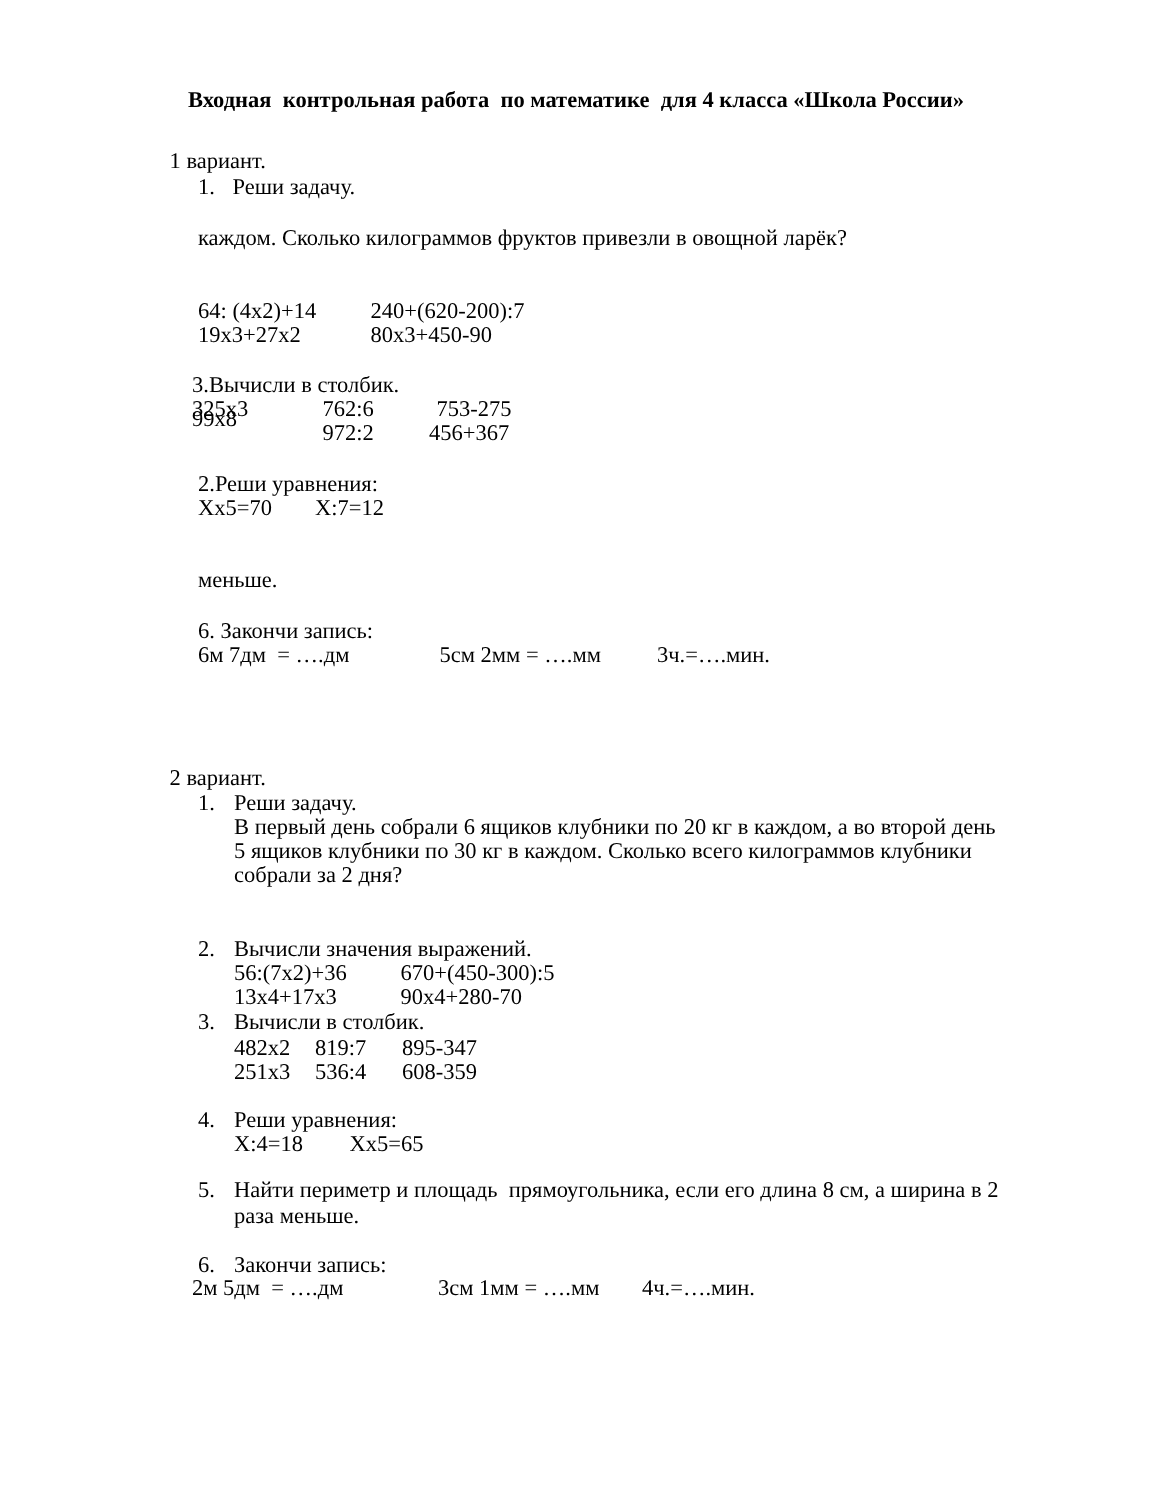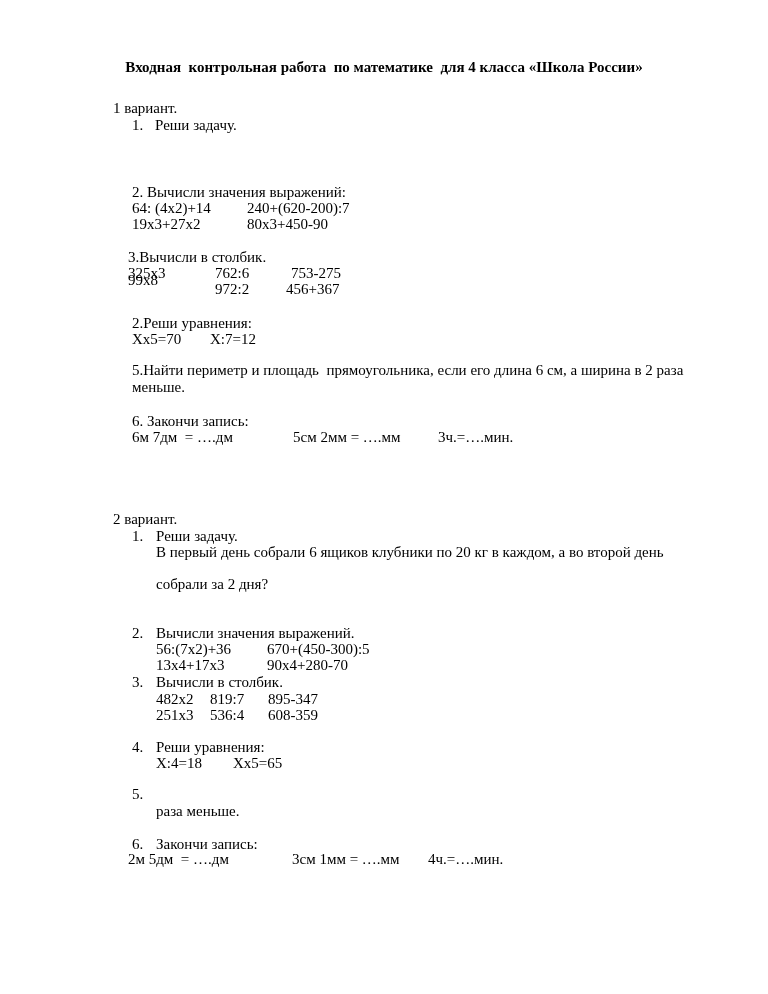--- a/index.html
+++ b/index.html
@@ -31,52 +31,52 @@
 <body>
 
 <div class="page">
 
   <div class="title">Входная  контрольная работа  по математике  для 4 класса «Школа России»</div>
 
   <div class="ln" style="left:113px;top:100px">1 вариант.</div>
 
   <div class="ln" style="left:132px;top:117px">1.</div>
   <div class="ln" style="left:155px;top:117px">Реши задачу.</div>
+  <div class="ln" style="left:132px;top:151px">каждом. Сколько килограммов фруктов привезли в овощной ларёк?</div>
 
-  <div class="ln" style="left:132px;top:184px">2. Вычисли значения выражений:</div>
   <div class="ln" style="left:132px;top:200px">64: (4x2)+14</div>
   <div class="ln" style="left:247px;top:200px">240+(620-200):7</div>
   <div class="ln" style="left:132px;top:216px">19x3+27x2</div>
   <div class="ln" style="left:247px;top:216px">80x3+450-90</div>
 
   <div class="ln" style="left:128px;top:249px">3.Вычисли в столбик.</div>
   <div class="ln" style="left:128px;top:265px">325x3</div>
   <div class="ln" style="left:215px;top:265px">762:6</div>
   <div class="ln" style="left:291px;top:265px">753-275</div>
   <div class="ln" style="left:128px;top:272px">99x8</div>
   <div class="ln" style="left:215px;top:281px">972:2</div>
   <div class="ln" style="left:286px;top:281px">456+367</div>
 
   <div class="ln" style="left:132px;top:315px">2.Реши уравнения:</div>
   <div class="ln" style="left:132px;top:331px">Хх5=70</div>
   <div class="ln" style="left:210px;top:331px">Х:7=12</div>
 
-  <div class="ln" style="left:132px;top:362px">5.Найти периметр и площадь  прямоугольника, если его длина 6 см, а ширина в 2 раза</div>
   <div class="ln" style="left:132px;top:379px">меньше.</div>
 
   <div class="ln" style="left:132px;top:413px">6. Закончи запись:</div>
   <div class="ln" style="left:132px;top:429px">6м 7дм  = ….дм</div>
   <div class="ln" style="left:293px;top:429px">5см 2мм = ….мм</div>
   <div class="ln" style="left:438px;top:429px">3ч.=….мин.</div>
 
   <div class="ln" style="left:113px;top:511px">2 вариант.</div>
 
   <div class="ln" style="left:132px;top:528px">1.</div>
   <div class="ln" style="left:156px;top:528px">Реши задачу.</div>
   <div class="ln" style="left:156px;top:544px">В первый день собрали 6 ящиков клубники по 20 кг в каждом, а во второй день</div>
+  <div class="ln" style="left:156px;top:560px">5 ящиков клубники по 30 кг в каждом. Сколько всего килограммов клубники</div>
   <div class="ln" style="left:156px;top:576px">собрали за 2 дня?</div>
 
   <div class="ln" style="left:132px;top:625px">2.</div>
   <div class="ln" style="left:156px;top:625px">Вычисли значения выражений.</div>
   <div class="ln" style="left:156px;top:641px">56:(7x2)+36</div>
   <div class="ln" style="left:267px;top:641px">670+(450-300):5</div>
   <div class="ln" style="left:156px;top:657px">13x4+17x3</div>
   <div class="ln" style="left:267px;top:657px">90x4+280-70</div>
 
   <div class="ln" style="left:132px;top:674px">3.</div>
@@ -87,20 +87,21 @@
   <div class="ln" style="left:156px;top:707px">251x3</div>
   <div class="ln" style="left:210px;top:707px">536:4</div>
   <div class="ln" style="left:268px;top:707px">608-359</div>
 
   <div class="ln" style="left:132px;top:739px">4.</div>
   <div class="ln" style="left:156px;top:739px">Реши уравнения:</div>
   <div class="ln" style="left:156px;top:755px">Х:4=18</div>
   <div class="ln" style="left:233px;top:755px">Хх5=65</div>
 
   <div class="ln" style="left:132px;top:786px">5.</div>
+  <div class="ln" style="left:156px;top:786px">Найти периметр и площадь  прямоугольника, если его длина 8 см, а ширина в 2</div>
   <div class="ln" style="left:156px;top:803px">раза меньше.</div>
 
   <div class="ln" style="left:132px;top:836px">6.</div>
   <div class="ln" style="left:156px;top:836px">Закончи запись:</div>
   <div class="ln" style="left:128px;top:851px">2м 5дм  = ….дм</div>
   <div class="ln" style="left:292px;top:851px">3см 1мм = ….мм</div>
   <div class="ln" style="left:428px;top:851px">4ч.=….мин.</div>
 
 </div>
 

